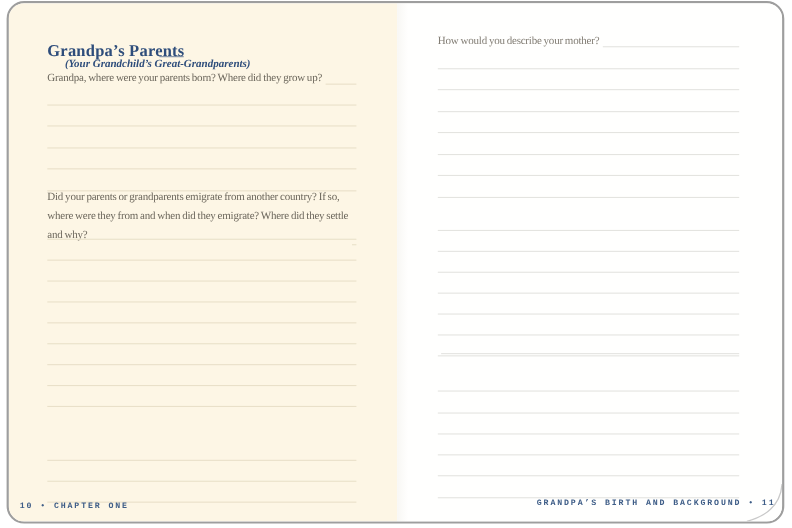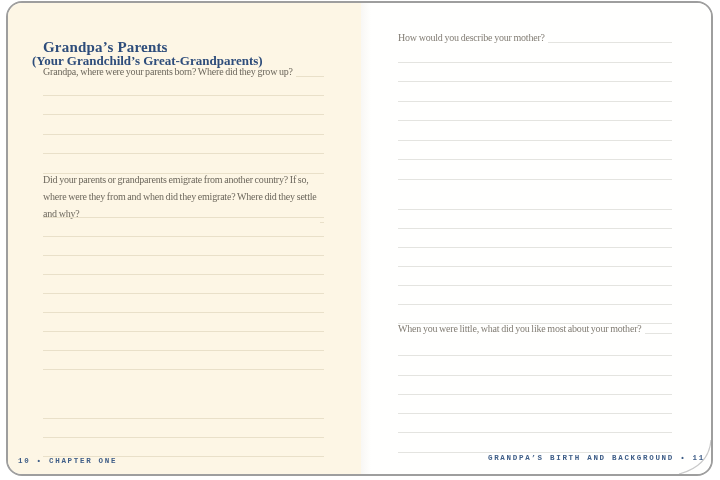--- a/index.html
+++ b/index.html
@@ -8,21 +8,21 @@
     border:2px solid var(--border,#9e9e9e);border-radius:16px;overflow:hidden;background:#fff;}
   .page{position:absolute;top:0;bottom:0;}
   .page-left{left:0;width:353px;background:var(--left-page-bg,#fdf6e5);}
   .page-right{left:353px;right:0;background:var(--right-page-bg,#fffffe);}
   .page-right::before{content:"";position:absolute;left:0;top:0;bottom:0;width:10px;
     background:linear-gradient(90deg,rgba(120,100,60,.05),rgba(120,100,60,0));pointer-events:none;}
 
   .title{position:absolute;left:35px;top:26px;font-size:15px;font-weight:bold;
     color:var(--title,#2e4d7b);letter-spacing:.2px;white-space:nowrap;}
   .title-tail{position:absolute;left:137px;top:48px;width:22px;border-top:1.5px solid rgba(46,77,123,.55);}
-  .subtitle{position:absolute;left:24px;top:50px;font-size:13px;font-weight:bold;
+  .subtitle{position:absolute;left:51px;top:50px;font-size:10px;font-weight:bold;font-style:italic;
     color:var(--title,#2e4d7b);white-space:nowrap;}
 
   .q{position:absolute;display:flex;font-size:10px;line-height:15px;
     letter-spacing:-.2px;word-spacing:-.5px;}
   .q.two{line-height:17px;flex-direction:column;}
   .page-left  .q{left:35px;right:37px;color:var(--left-text,#6c675c);}
   .page-right .q{left:37px;right:39px;color:var(--right-text,#827d74);}
   .q .fill{flex:1 1 auto;min-width:4px;align-self:flex-end;margin:0 0 2px 3px;}
   .page-left  .q .fill{border-bottom:1px solid var(--left-rule,#e9e0c9);}
   .page-right .q .fill{border-bottom:1px solid var(--right-rule,#e4e4e0);}
@@ -107,21 +107,20 @@
         <div class="rule"></div>
         <div class="rule"></div>
         <div class="rule"></div>
         <div class="rule"></div>
         <div class="rule"></div>
         <div class="rule"></div>
         <div class="rule"></div>
       </div>
 
     <div class="q" style="top:318px">
-      <span class="txt">When you were little, what did you like most about your mother?</span>
       <span class="fill"></span>
     </div>
     <div class="lines" style="top:334px;--lh:18.3px">
         <div class="rule"></div>
         <div class="rule"></div>
         <div class="rule"></div>
         <div class="rule"></div>
         <div class="rule"></div>
         <div class="rule"></div>
       </div>

